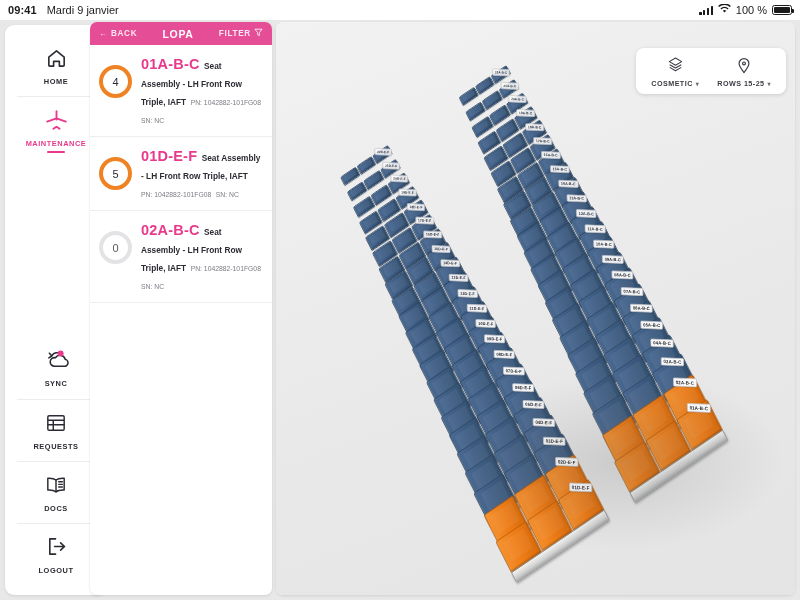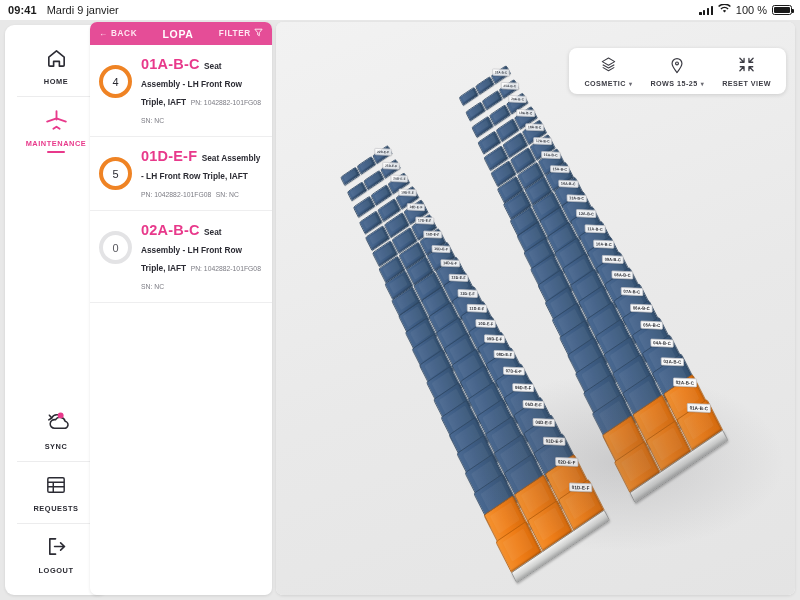--- a/index.html
+++ b/index.html
@@ -272,20 +272,29 @@
       <div class="rail-item">
         <span class="ic">
           <svg width="22" height="20" viewBox="0 0 24 22" fill="none" stroke="#2b2b33" stroke-width="1.6" stroke-linejoin="round">
               <rect x="3" y="3" width="18" height="16" rx="1.4"></rect>
               <path d="M3 8h18M3 13h18M9 8v11"></path>
             </svg>
         </span>
         <span class="lb">REQUESTS</span>
       </div>
 
+      <div class="rail-item">
+        <span class="ic">
+          <svg width="24" height="20" viewBox="0 0 26 22" fill="none" stroke="#2b2b33" stroke-width="1.6" stroke-linecap="round" stroke-linejoin="round">
+              <path d="M13 5.5C11.2 4 8.6 3.4 4 3.6v13c4.6-.2 7.2.4 9 1.9 1.8-1.5 4.4-2.1 9-1.9v-13c-4.6-.2-7.2.4-9 1.9z"></path>
+              <path d="M13 5.5v12.9M16 7.4h4M16 10.3h4M16 13.2h4"></path>
+            </svg>
+        </span>
+        <span class="lb">DOCS</span>
+      </div>
 
       <div class="rail-item">
         <span class="ic">
           <svg width="23" height="21" viewBox="0 0 24 22" fill="none" stroke="#2b2b33" stroke-width="1.7" stroke-linecap="round" stroke-linejoin="round">
               <path d="M11 3H5v16h6"></path>
               <path d="M10 11h10M16.3 7.2 20.4 11l-4.1 3.8"></path>
             </svg>
         </span>
         <span class="lb">LOGOUT</span>
       </div>
@@ -370,31 +379,20 @@
                 <path d="M8 17.5c3.3-4.3 5.2-7.1 5.2-9.6A5.2 5.2 0 0 0 2.8 7.9c0 2.5 1.9 5.3 5.2 9.6z"></path>
                 <circle cx="8" cy="7.8" r="1.5"></circle>
               </svg>
           </span>
           <span class="lb">
             <span>ROWS 15-25</span>
             <span class="chev">▾</span>
           </span>
         </div>
 
-        <div class="vtool">
-          <span class="ic">
-            <svg width="17" height="17" viewBox="0 0 18 18" fill="none" stroke="#3c3c44" stroke-width="1.4" stroke-linecap="round" stroke-linejoin="round">
-                <path d="M2 2.4 6.2 6.6M6.4 2.6v4h-4"></path>
-                <path d="M16 2.4 11.8 6.6M11.6 2.6v4h4"></path>
-                <path d="M2 15.6 6.2 11.4M6.4 15.4v-4h-4"></path>
-                <path d="M16 15.6 11.8 11.4M11.6 15.4v-4h4"></path>
-              </svg>
-          </span>
-          <span class="lb">RESET VIEW</span>
-        </div>
       </div>
 
       <div class="scene">
         <div class="shadow" style="left:180px; top:350px; width:330px; height:180px;"></div>
         <div class="cabin">
           <div class="bank left" id="bankLeft">
               <div class="seatrow" style="bottom: 575px; height: 13px; width: 51%; left: 24.5%; z-index: 101;">
                 <div class="seat" style="height: 13px;"></div>
                 <div class="seat" style="height: 13px;"></div>
                 <div class="seat" style="height: 13px;"></div>

